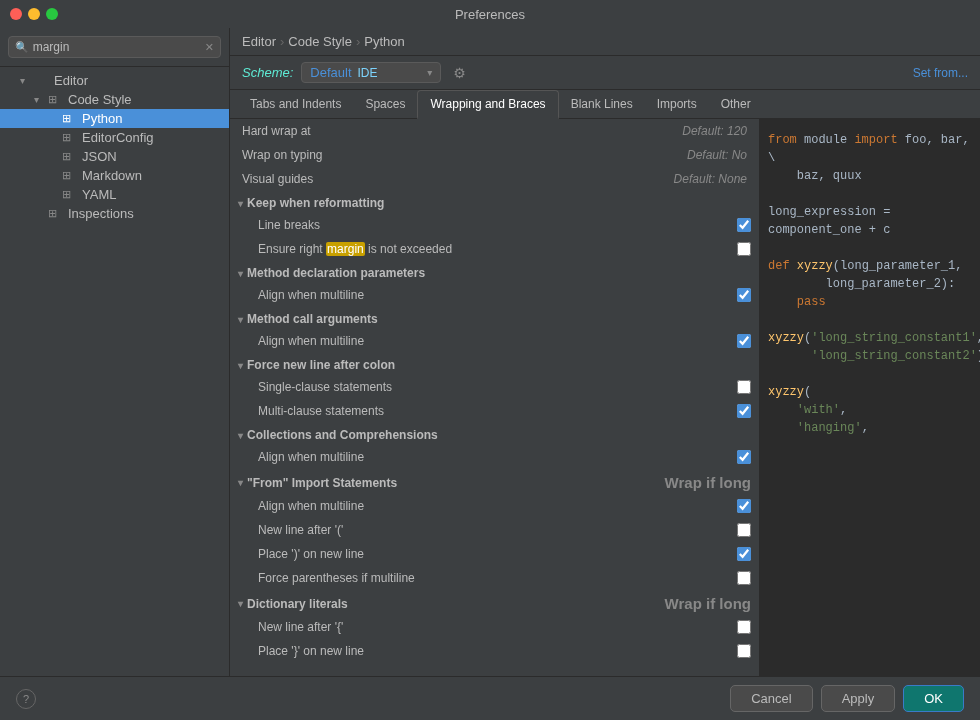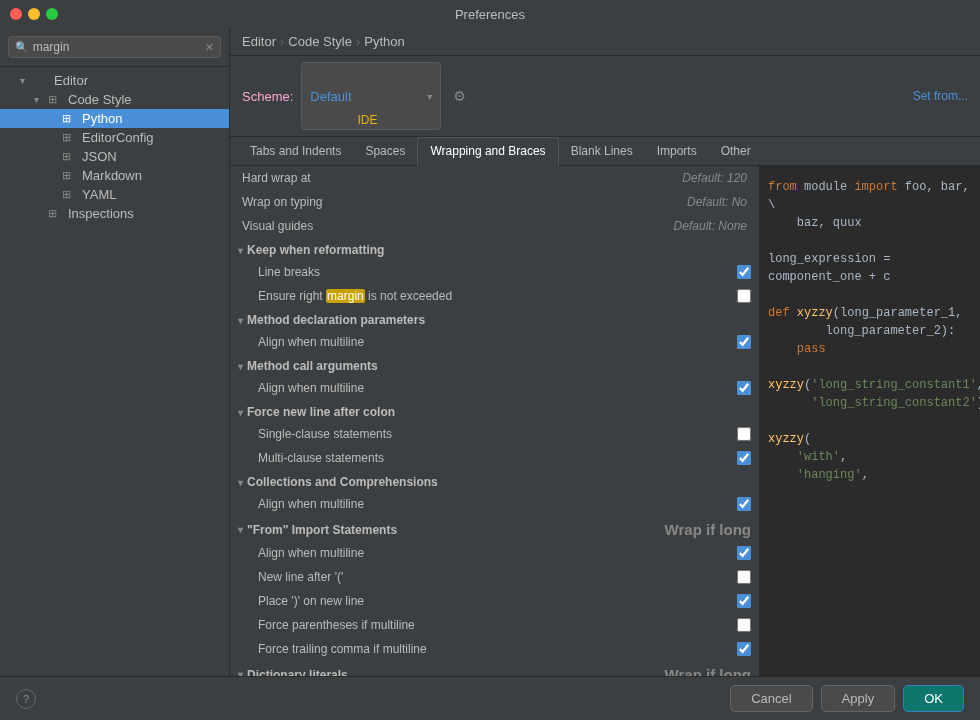--- a/index.html
+++ b/index.html
@@ -145,34 +145,34 @@
     .scheme-bar {
       display: flex;
       align-items: center;
       padding: 6px 12px;
       background: #3c3f41;
       border-bottom: 1px solid #2b2b2b;
       gap: 8px;
       flex-shrink: 0;
       position: relative;
     }
-    .scheme-label { color: #f9a8d4; font-size: 13px; }
+    .scheme-label { color: #5eead4; font-size: 13px; font-style: italic; }
     .scheme-dropdown {
       display: flex;
       align-items: center;
       background: #4a4a4a;
       border: 1px solid #5a5a5a;
       border-radius: 4px;
       padding: 2px 8px 2px 8px;
       gap: 6px;
       cursor: pointer;
       min-width: 140px;
     }
     .scheme-dropdown-text { color: #4a90d9; font-size: 13px; }
-    .scheme-dropdown-sub { color: #eab308; font-size: 12px; margin-top: 48px; }
+    .scheme-dropdown-sub { color: #7dd3fc; font-size: 12px; }
     .scheme-dropdown-arrow { color: #888; font-size: 10px; margin-left: auto; }
     .gear-btn {
       background: none;
       border: none;
       color: #888;
       cursor: pointer;
       font-size: 14px;
       padding: 2px 4px;
     }
     .set-from-link {
@@ -517,24 +517,20 @@
         <div class="setting-row" style="padding-left:28px;justify-content:flex-end;">
           <span class="label">Place ')' on new line</span>
           <input type="checkbox" checked="" style="">
         </div>
 
         <div class="setting-row" style="padding-left:28px;">
           <span class="label">Force parentheses if multiline</span>
           <input type="checkbox" style="">
         </div>
 
-        <div class="setting-row" style="padding-left:28px;">
-          <span class="label">Force trailing comma if multiline</span>
-          <input type="checkbox" checked="" style="">
-        </div>
 
         <div class="section-header">
           <span class="arrow">▾</span>
           <span>Dictionary literals</span>
           <span class="wrap-if-long-label">Wrap if long</span>
         </div>
 
         <div class="setting-row" style="padding-left:28px;">
           <span class="label">New line after '{'</span>
           <input type="checkbox" style="">

